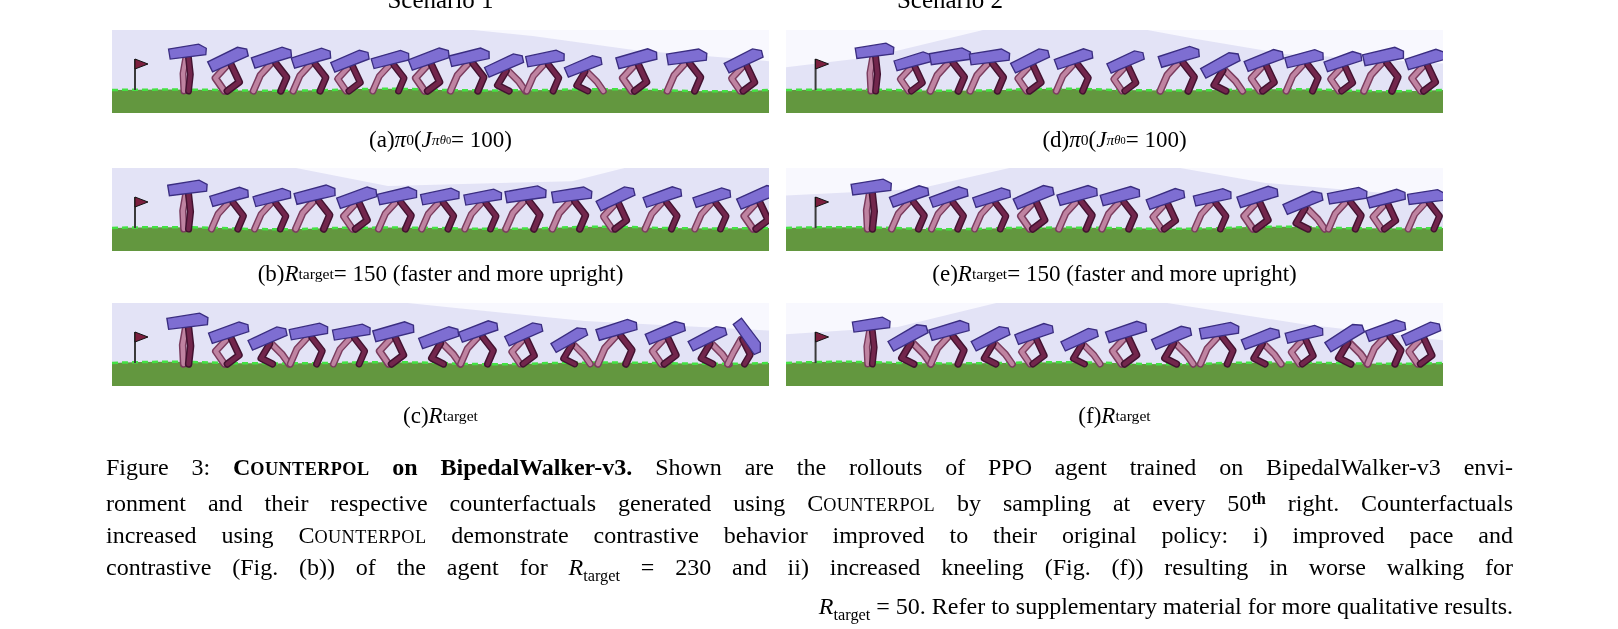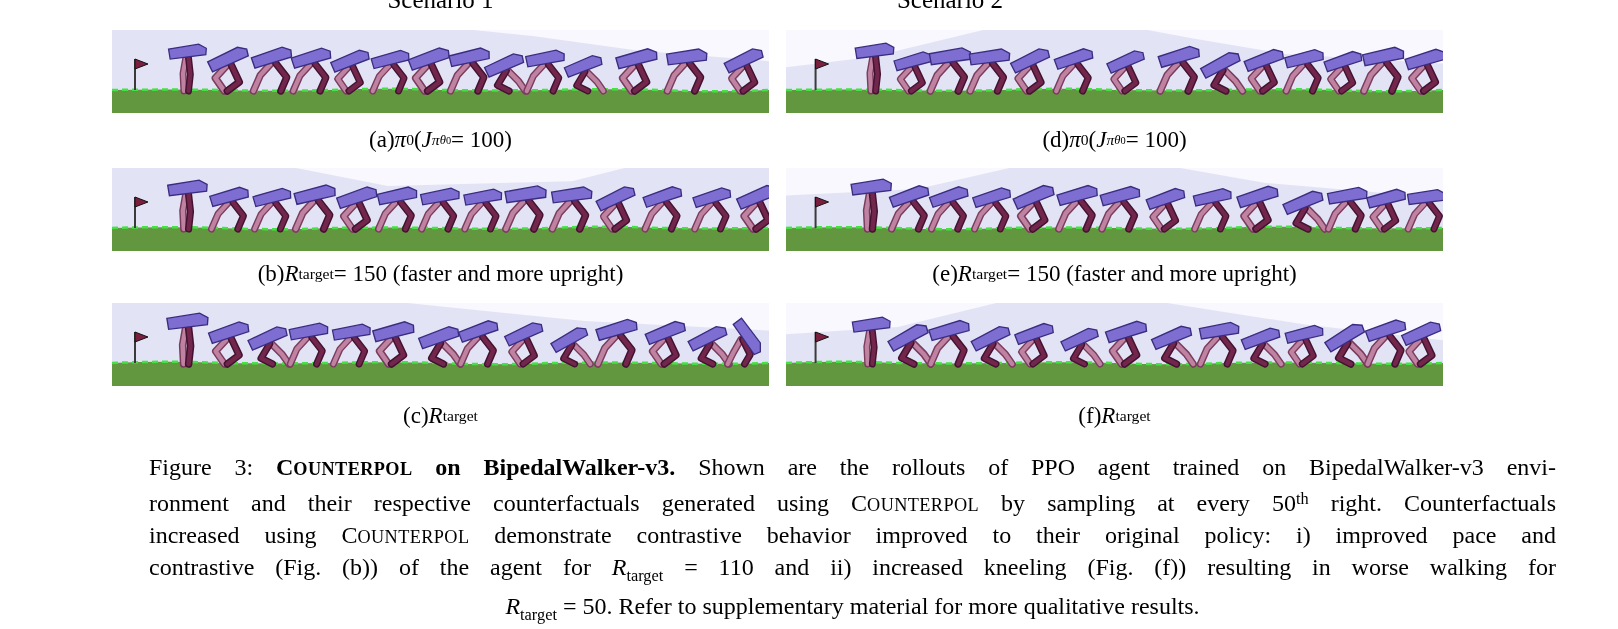--- a/index.html
+++ b/index.html
@@ -29,31 +29,31 @@
     display:flex;align-items:center;justify-content:center;
     font-size:23px;white-space:nowrap;
   }
   .cap1{top:122px;}
   .cap2{top:256px;}
   .cap3{top:398px;}
   .figcap{
     position:absolute;left:106px;top:452px;width:1407px;
     font-size:24px;line-height:30px;
   }
-  .figline{width:100%;margin-left:43px;}
+  .figline{width:100%;}
   .just{text-align:justify;text-align-last:justify;}
-  .last{text-align:center;}
+  .last{text-align:right;}
   
   .seg-n{}
   .seg-b{font-weight:bold;}
   .seg-bsc{font-weight:bold;font-size:0.76em;letter-spacing:0.4px;}
   .seg-sc{font-size:0.76em;letter-spacing:0.4px;}
   .seg-i{font-style:italic;}
   .seg-sub{vertical-align:-0.35em;font-size:0.68em;}
-  .seg-sup{vertical-align:0.45em;font-size:0.68em;}
+  .seg-sup{vertical-align:0.45em;font-size:0.68em;font-weight:bold;}
   .seg-isub{font-style:italic;vertical-align:-0.45em;font-size:0.68em;}
   .seg-isubsub{font-style:italic;vertical-align:-0.85em;font-size:0.55em;}
   .seg-sub3{vertical-align:-1.25em;font-size:0.45em;}
 </style>
 </head>
 <body>
 
 <div class="page">
 
   <div class="scen-header sh1">Scenario 1</div>
@@ -934,17 +934,17 @@
   <div class="subcap c2 cap3">
       <span class="seg-n">(f) </span>
       <span class="seg-i">R</span>
       <span class="seg-sub">target</span>
     </div>
 
   <div class="figcap">
     <div class="figline just"><span class="seg-n">Figure 3: </span><span class="seg-b">C</span><span class="seg-bsc">OUNTERPOL</span><span class="seg-b"> on BipedalWalker-v3.</span><span class="seg-n"> Shown are the rollouts of PPO agent trained on BipedalWalker-v3 envi-</span></div>
     <div class="figline just"><span class="seg-n">ronment and their respective counterfactuals generated using C</span><span class="seg-sc">OUNTERPOL</span><span class="seg-n"> by sampling at every 50</span><span class="seg-sup">th</span><span class="seg-n"> right. Counterfactuals</span></div>
     <div class="figline just"><span class="seg-n">increased using C</span><span class="seg-sc">OUNTERPOL</span><span class="seg-n"> demonstrate contrastive behavior improved to their original policy: i) improved pace and</span></div>
-    <div class="figline just"><span class="seg-n">contrastive (Fig. (b)) of the agent for </span><span class="seg-i">R</span><span class="seg-sub">target</span><span class="seg-n"> = 110 and ii) increased kneeling (Fig. (f)) resulting in worse walking for</span></div>
+    <div class="figline just"><span class="seg-n">contrastive (Fig. (b)) of the agent for </span><span class="seg-i">R</span><span class="seg-sub">target</span><span class="seg-n"> = 230 and ii) increased kneeling (Fig. (f)) resulting in worse walking for</span></div>
     <div class="figline last"><span class="seg-i">R</span><span class="seg-sub">target</span><span class="seg-n"> = 50. Refer to supplementary material for more qualitative results.</span></div>
   </div>
 
 </div>
 
 </body></html>

